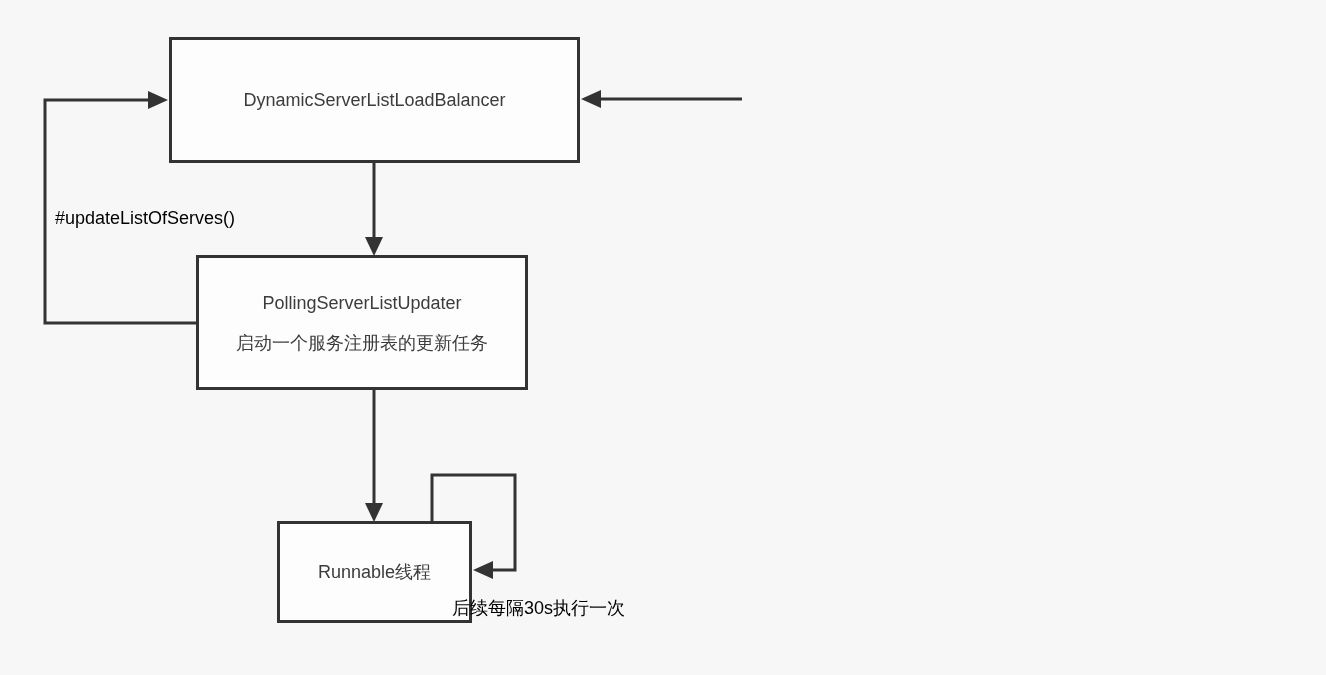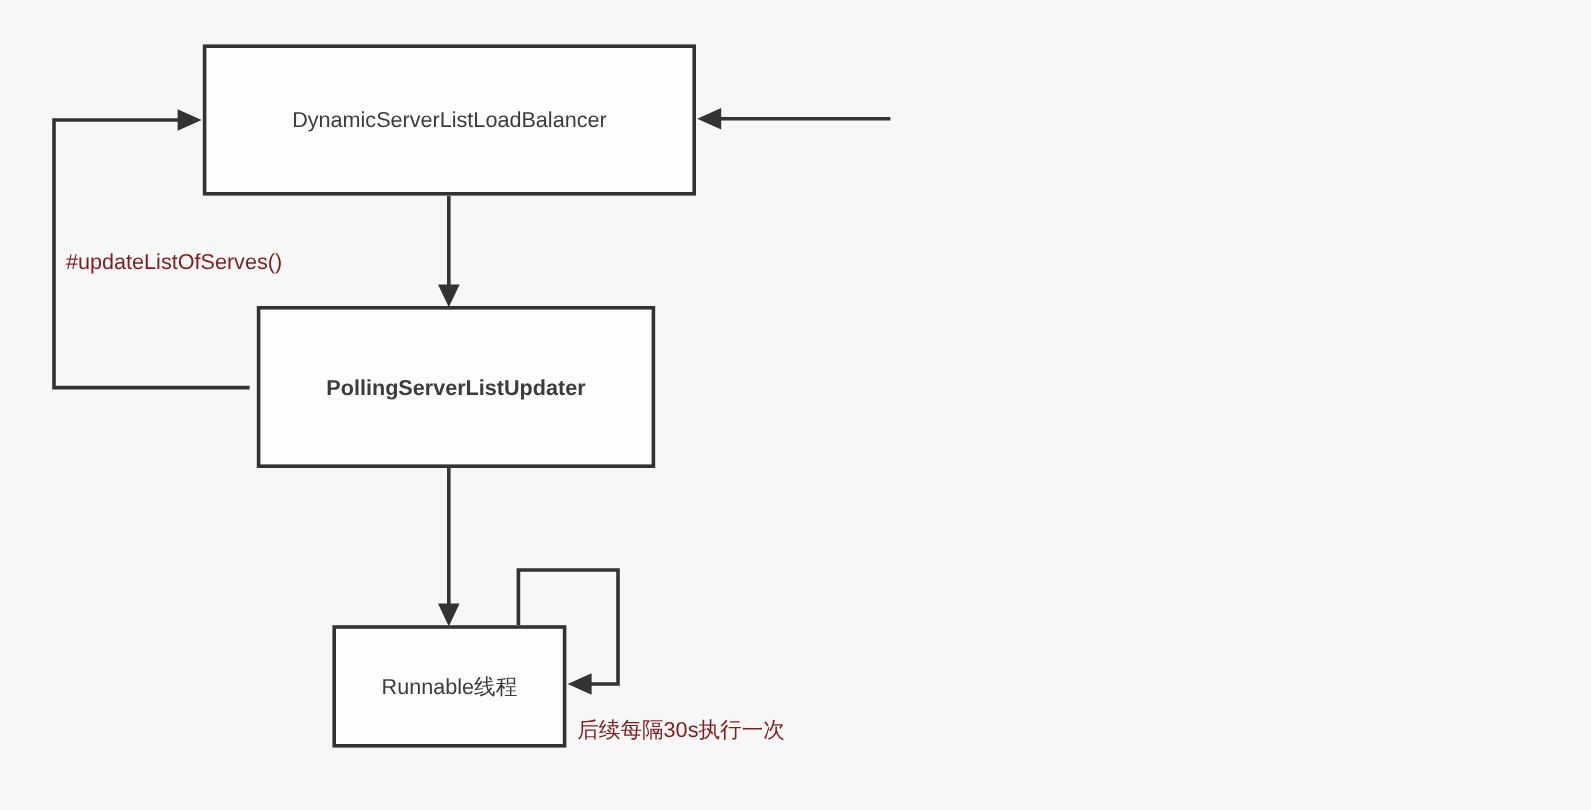--- a/index.html
+++ b/index.html
@@ -30,32 +30,32 @@
     flex-direction: column;
     align-items: center;
     justify-content: center;
     text-align: center;
     font-size: 18px;
     line-height: 24px;
     color: #3c3c3c;
   }
   .node-load-balancer   { left: 169px; top: 37px;  width: 411px; height: 126px; }
   .node-ribbon-config   { left: 742px; top: 45px;  width: 546px; height: 108px; }
-  .node-polling-updater { left: 214px; top: 255px; width: 332px; height: 135px; font-weight: bold; }
+  .node-polling-updater { left: 196px; top: 255px; width: 332px; height: 135px; }
   .node-runnable        { left: 277px; top: 521px; width: 195px; height: 102px; justify-content: center; }
   .node-note { margin-top: 16px; }
   .edge-label {
     position: absolute;
     font-size: 18px;
     line-height: 24px;
-    color: #7f1d1d;
+    color: #000000;
     white-space: nowrap;
   }
   .label-update-list { left: 55px;  top: 206px; }
-  .label-interval    { left: 481px; top: 596px; }
+  .label-interval    { left: 452px; top: 596px; }
 </style>
 </head>
 <body>
 
 <div class="canvas">
 
   <svg class="edges-svg" viewBox="0 0 1326 675" xmlns="http://www.w3.org/2000/svg">
     <g stroke="#333333" stroke-width="3" fill="none">
 
       <path d="M 742 99 L 600 99"></path>
@@ -77,20 +77,21 @@
     </g>
   </svg>
 
   <div class="node node-load-balancer">
     <div>DynamicServerListLoadBalancer</div>
   </div>
 
 
   <div class="node node-polling-updater">
     <div>PollingServerListUpdater</div>
+    <div class="node-note">启动一个服务注册表的更新任务</div>
   </div>
 
   <div class="node node-runnable">
     <div>Runnable线程</div>
   </div>
 
   <div class="edge-label label-update-list">#updateListOfServes()</div>
 
   <div class="edge-label label-interval">后续每隔30s执行一次</div>
 

